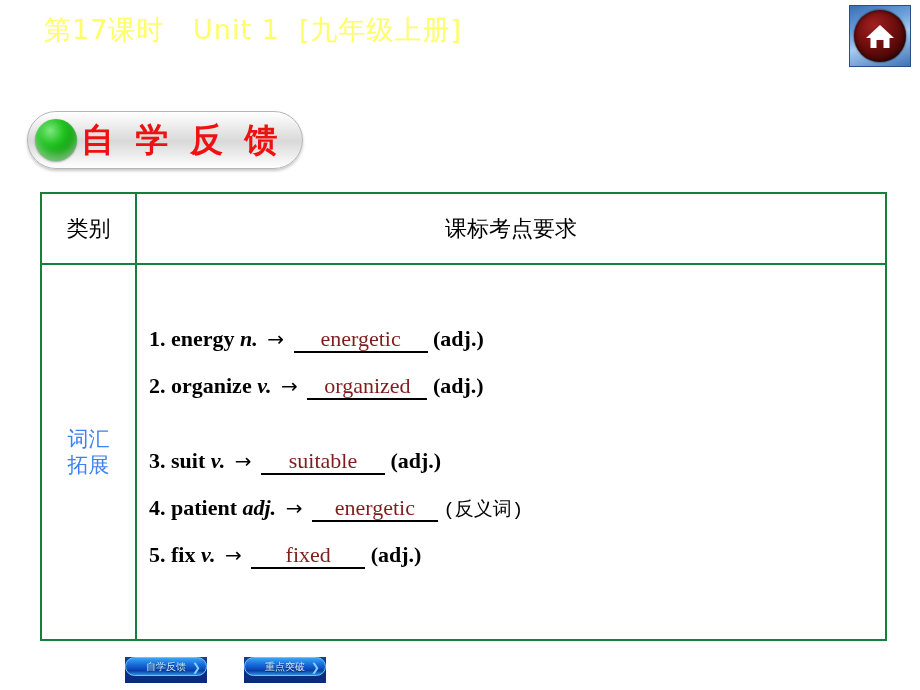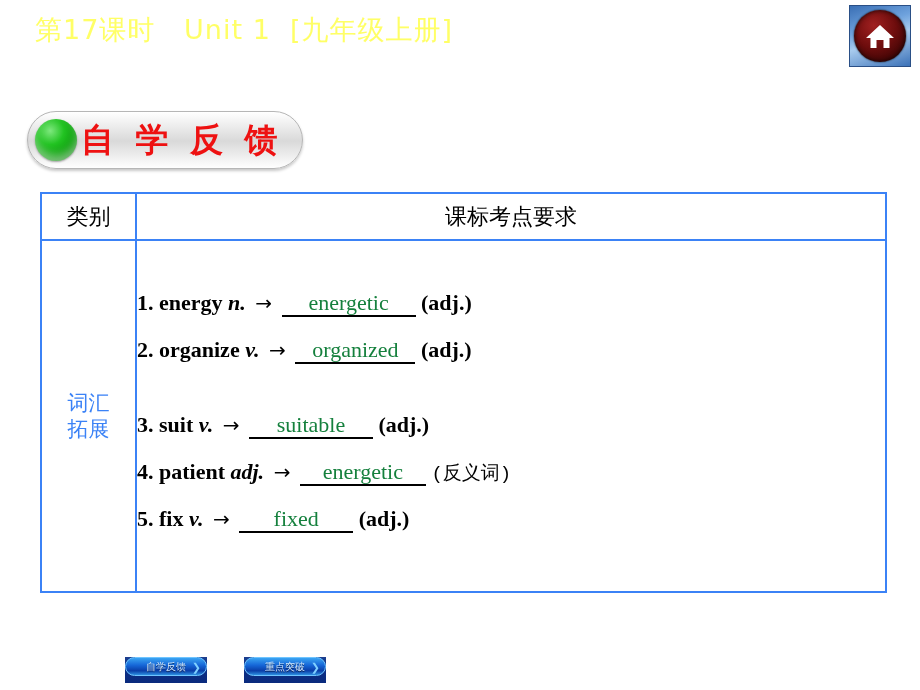--- a/index.html
+++ b/index.html
@@ -11,21 +11,21 @@
     height: 690px;
     background: #ffffff;
     font-family: "Liberation Serif", serif;
     overflow: hidden;
     position: relative;
   }
 
   
   .title-bar {
     position: absolute;
-    left: 7px;
+    left: 16px;
     top: 0;
     width: 808px;
     height: 72px;
   }
   .title-text {
     position: absolute;
     left: 28px;
     top: 12px;
     font-family: "DejaVu Sans", sans-serif;
     font-size: 27px;
@@ -98,22 +98,22 @@
   
   .sheet {
     position: absolute;
     left: 40px;
     top: 192px;
     width: 847px;
     border-collapse: collapse;
     table-layout: fixed;
   }
   .sheet td {
-    border: 2px solid #3b82f6;
-    padding: 0;
+    border: 2px solid #15803d;
+    padding: 12px;
     vertical-align: middle;
   }
   .col-cat { width: 95px; }
 
   .th-cell {
     text-align: center;
     font-family: "DejaVu Sans", sans-serif;
     font-size: 22px;
     color: #000;
     height: 45px;
@@ -153,21 +153,21 @@
   }
   .arrow {
     font-family: "DejaVu Sans", sans-serif;
     font-size: 20px;
     padding: 0 4px;
   }
   .blank {
     display: inline-block;
     border-bottom: 2px solid #000;
     text-align: center;
-    color: #15803d;
+    color: #7f1d1d;
     font-weight: normal;
     font-style: normal;
     font-family: "Liberation Serif", serif;
     font-size: 22px;
     vertical-align: baseline;
     padding: 0 2px;
   }
   .b-energetic { min-width: 130px; }
   .b-organized { min-width: 116px; }
   .b-suitable  { min-width: 120px; margin-top: 28px; }

